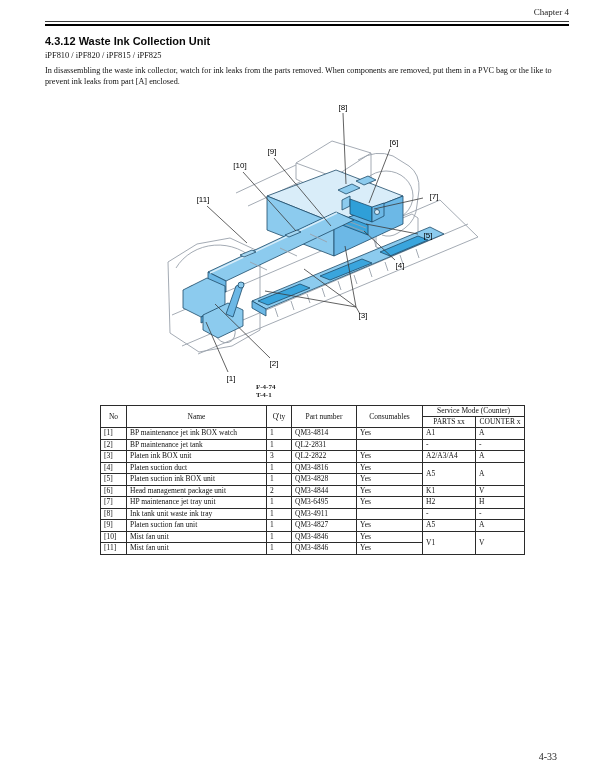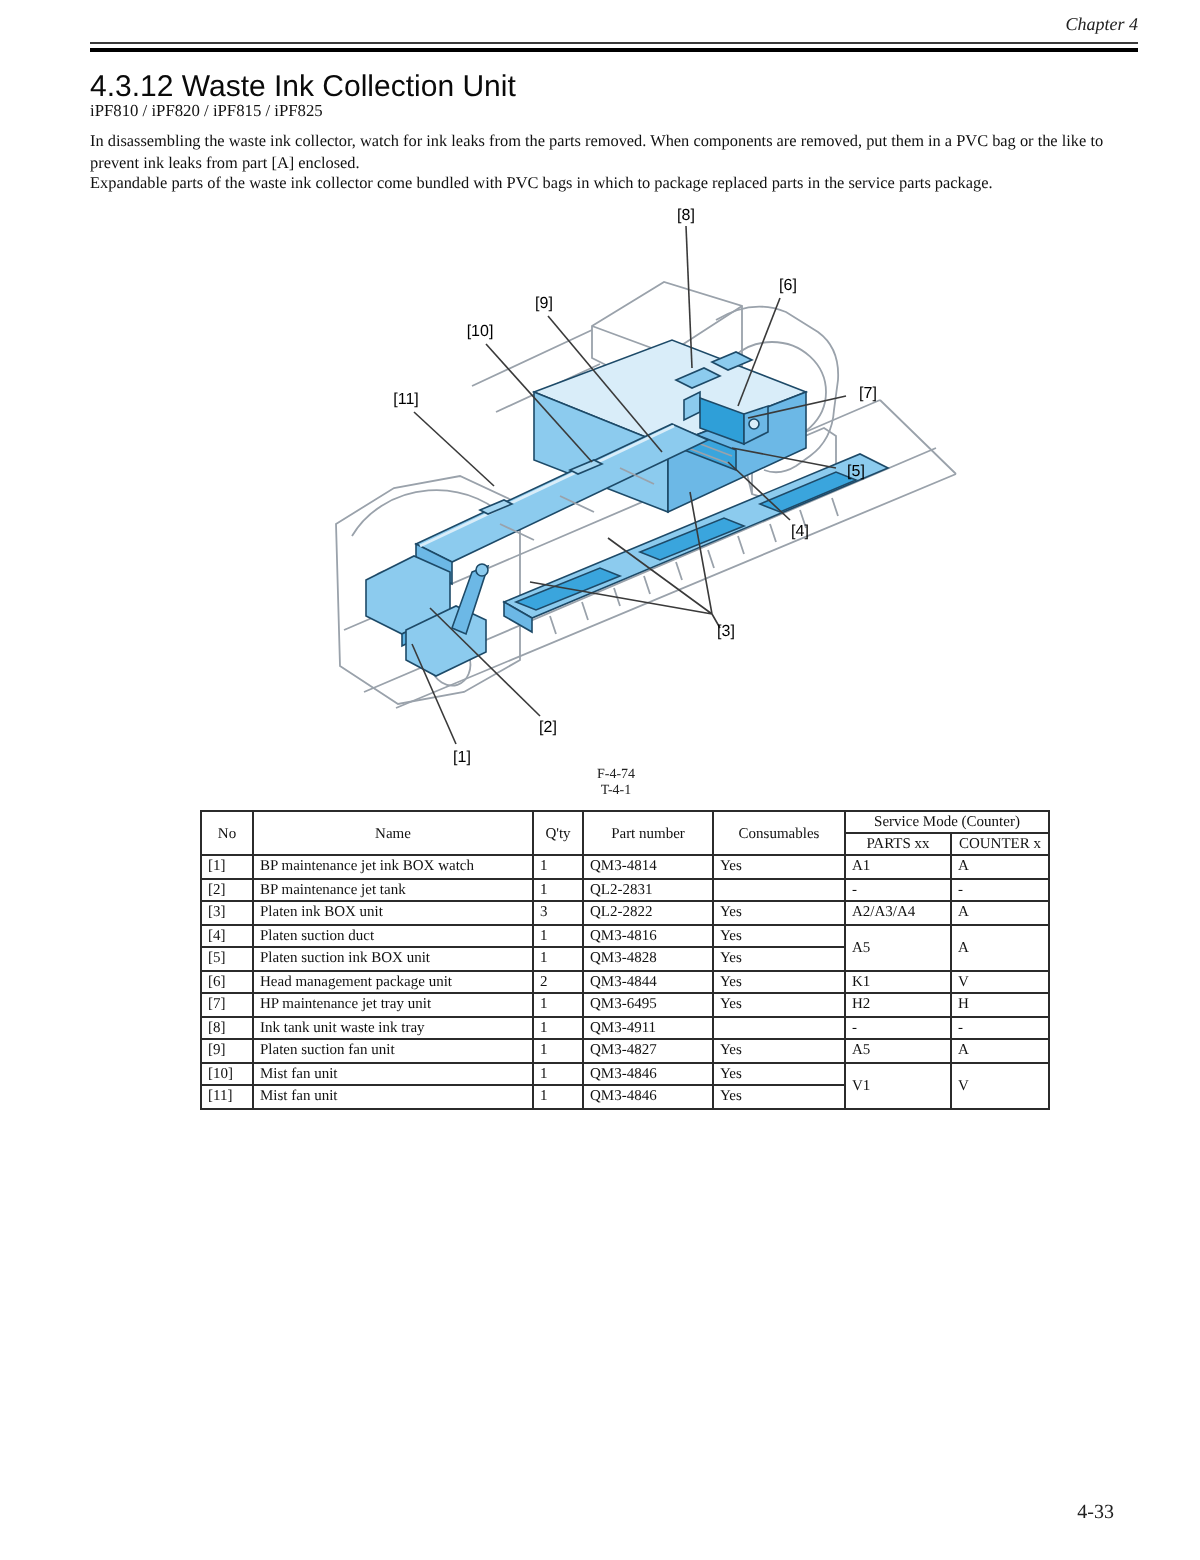--- a/index.html
+++ b/index.html
@@ -1,29 +1,29 @@
 <!DOCTYPE html>
 <html><head>
 <meta charset="utf-8">
 <style>
   html,body{margin:0;padding:0;}
   body{width:600px;height:780px;background:#ffffff;position:relative;overflow:hidden;
        font-family:"Liberation Serif",serif;color:#111;}
-  .chapter-header{position:absolute;top:7px;right:31px;font-style:italic;font-size:9px;color:#222;}
+  .chapter-header{position:absolute;top:7px;right:31px;font-size:9px;color:#222;}
   .top-rule{position:absolute;top:21px;left:45px;width:524px;height:2px;
             border-top:1px solid #3a3a3a;border-bottom:2px solid #000;}
   .section-title{position:absolute;top:35px;left:45px;font-family:"Liberation Sans",sans-serif;
-                 font-weight:normal;font-size:15px;color:#0a0a0a;}
+                 font-weight:bold;font-size:11px;color:#0a0a0a;}
   .models-line{position:absolute;top:51px;left:45px;font-size:8.4px;}
   .body-text{position:absolute;top:66px;left:45px;width:530px;font-size:8.2px;line-height:1.28;}
   .body-text p{margin:0;}
   .body-text p + p{margin-top:0px;}
   .figure-wrap{position:absolute;left:100px;top:95px;width:380px;height:310px;}
-  .fig-caption{position:absolute;left:256px;top:383px;width:104px;text-align:center;
-               font-size:7px;line-height:8px;color:#222;}
+  .fig-caption{position:absolute;left:256px;top:383px;width:104px;text-align:left;
+               font-size:7px;line-height:8px;color:#222;font-weight:bold;}
   .parts-table{position:absolute;left:100px;top:405px;width:424px;border-collapse:collapse;
                font-size:7.5px;color:#111;table-layout:fixed;}
   .parts-table th,.parts-table td{border:1px solid #2b2b2b;padding:0 3px;height:10.5px;
                line-height:1.05;font-weight:normal;overflow:hidden;white-space:nowrap;}
   .parts-table thead th{text-align:center;height:10px;}
   .parts-table td{text-align:left;vertical-align:middle;}
   .page-number{position:absolute;top:751px;right:43px;font-size:10px;color:#222;}
   
   .ch{stroke:#9aa2ab;stroke-width:0.9;fill:none;}
   .chw{stroke:#9aa2ab;stroke-width:0.9;fill:#ffffff;}
@@ -35,21 +35,20 @@
 <body>
 
 <div class="chapter-header">Chapter 4</div>
 <div class="top-rule"></div>
 
 <div class="section-title">4.3.12 Waste Ink Collection Unit</div>
 <div class="models-line">iPF810 / iPF820 / iPF815 / iPF825</div>
 
 <div class="body-text">
   <p>In disassembling the waste ink collector, watch for ink leaks from the parts removed. When components are removed, put them in a PVC bag or the like to prevent ink leaks from part [A] enclosed.</p>
-  <p>Expandable parts of the waste ink collector come bundled with PVC bags in which to package replaced parts in the service parts package.</p>
 </div>
 
 <div class="figure-wrap">
 <svg width="380" height="310" viewBox="100 95 380 310" xmlns="http://www.w3.org/2000/svg">
 
   <g>
     <path class="ch" d="M296,165 L236,193 M300,182 L248,206"></path>
     <path class="chw" d="M296,163 L332,141 L371,153 L371,184 L336,199 L296,179 Z"></path>
     <path class="ch" d="M296,163 L334,177 L371,153 M334,177 L334,199"></path>
     <path class="ch" d="M358,160 Q376,149 393,156 L409,166 Q420,174 419,190 L417,205 Q416,220 405,228 L398,233 Q390,238 382,235"></path>

